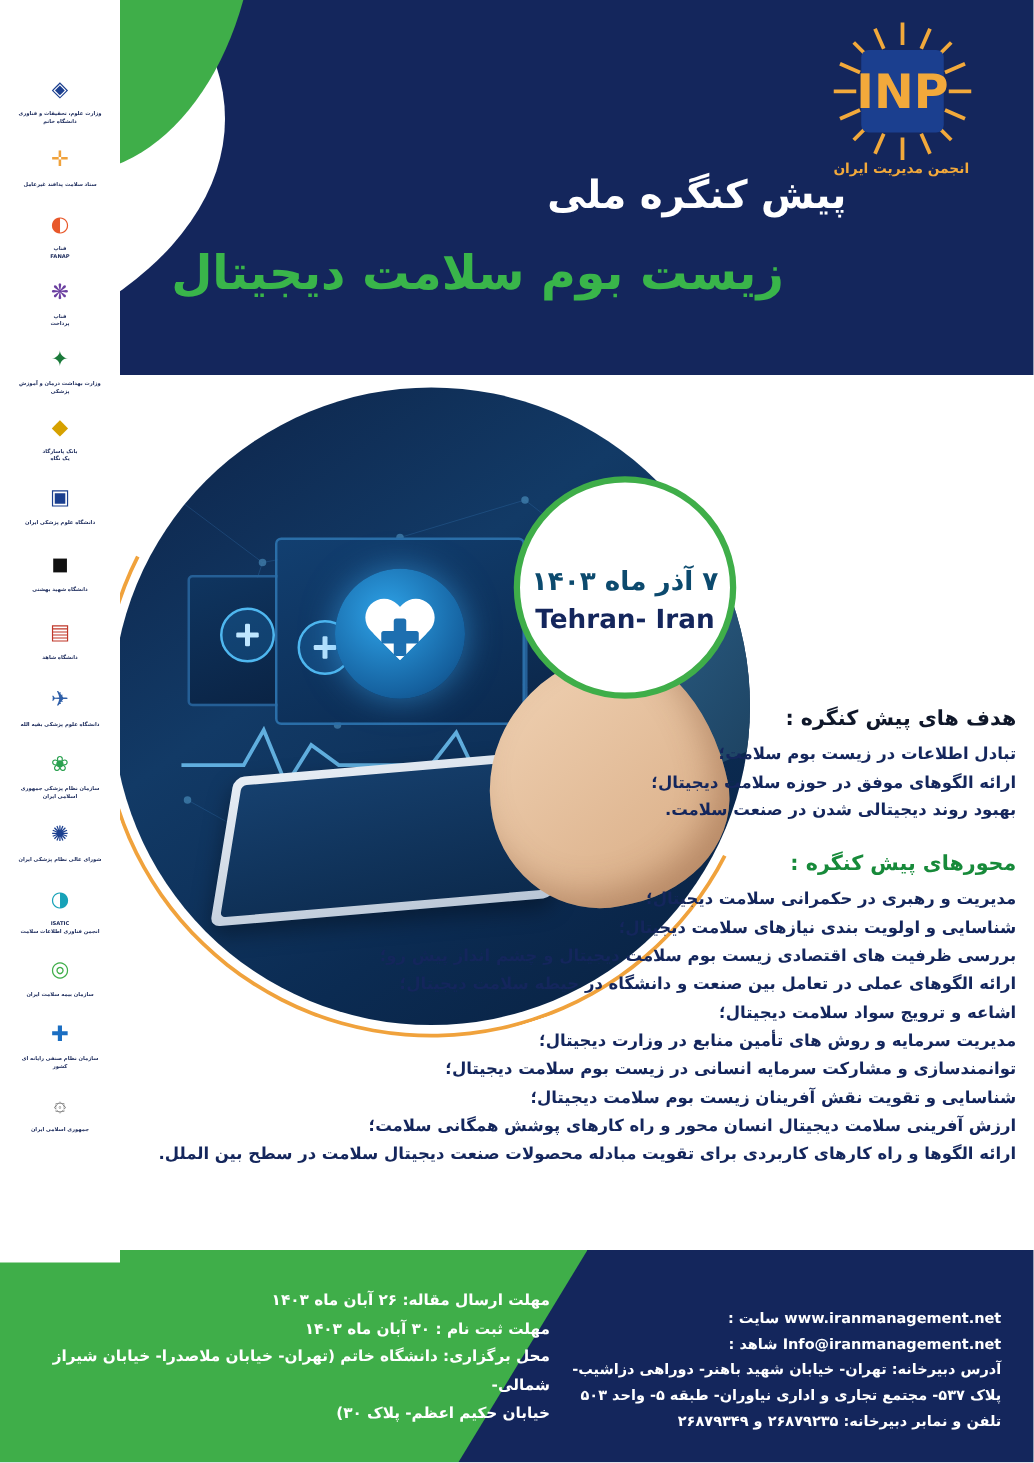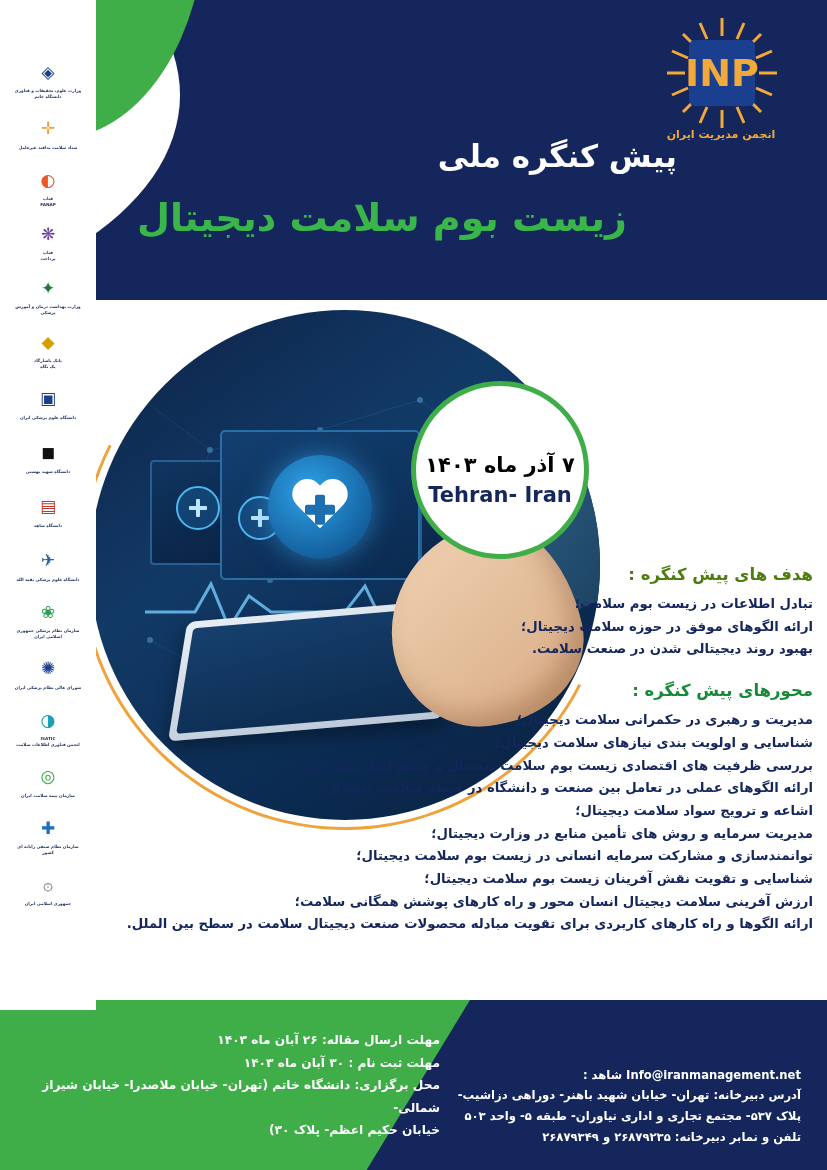--- a/index.html
+++ b/index.html
@@ -278,21 +278,21 @@
     background: #ffffff;
     border: 5px solid #3fae49;
     z-index: 30;
     display: flex;
     flex-direction: column;
     align-items: center;
     justify-content: center;
     gap: 6px;
   }
   .date-fa {
-    color: #000000;
+    color: #0c4a6e;
     font-size: 21px;
     font-weight: bold;
     direction: rtl;
     margin-top: 19px;
   }
   .date-en {
     color: #3fae49;
     font-size: 17px;
     font-weight: bold;
   }
@@ -305,21 +305,21 @@
   
   .rt-col {
     position: absolute;
     right: 14px; top: 565px;
     width: 660px;
     direction: rtl;
     text-align: right;
     z-index: 25;
   }
   .sec-head {
-    color: #4d7c0f;
+    color: #0f172a;
     font-size: 16.5px;
     font-weight: bold;
     margin-bottom: 9px;
   }
   .sec-head.green { color: #178a3a; }
   .bullet-list { list-style: none; }
   .bullet-list li {
     color: #14265c;
     font-size: 13.2px;
     font-weight: bold;
@@ -592,20 +592,24 @@
 
   <div class="bot-left-text">
     <div>مهلت ارسال مقاله: ۲۶ آبان ماه ۱۴۰۳</div>
     <div>مهلت ثبت نام : ۳۰ آبان ماه ۱۴۰۳</div>
     <div>محل برگزاری: دانشگاه خاتم (تهران- خیابان ملاصدرا- خیابان شیراز شمالی-</div>
     <div>خیابان حکیم اعظم- پلاک ۳۰)</div>
   </div>
 
   <div class="bot-right-text">
     <div>
+      <span class="ltr">www.iranmanagement.net</span>
+      <span>سایت :</span>
+    </div>
+    <div>
       <span class="ltr">Info@iranmanagement.net</span>
       <span>شاهد :</span>
     </div>
     <div>
       <span>آدرس دبیرخانه:</span>
       <span>تهران- خیابان شهید باهنر- دوراهی دزاشیب-</span>
     </div>
     <div>پلاک ۵۳۷- مجتمع تجاری و اداری نیاوران- طبقه ۵- واحد ۵۰۳</div>
     <div>
       <span>تلفن و نمابر دبیرخانه:</span>

